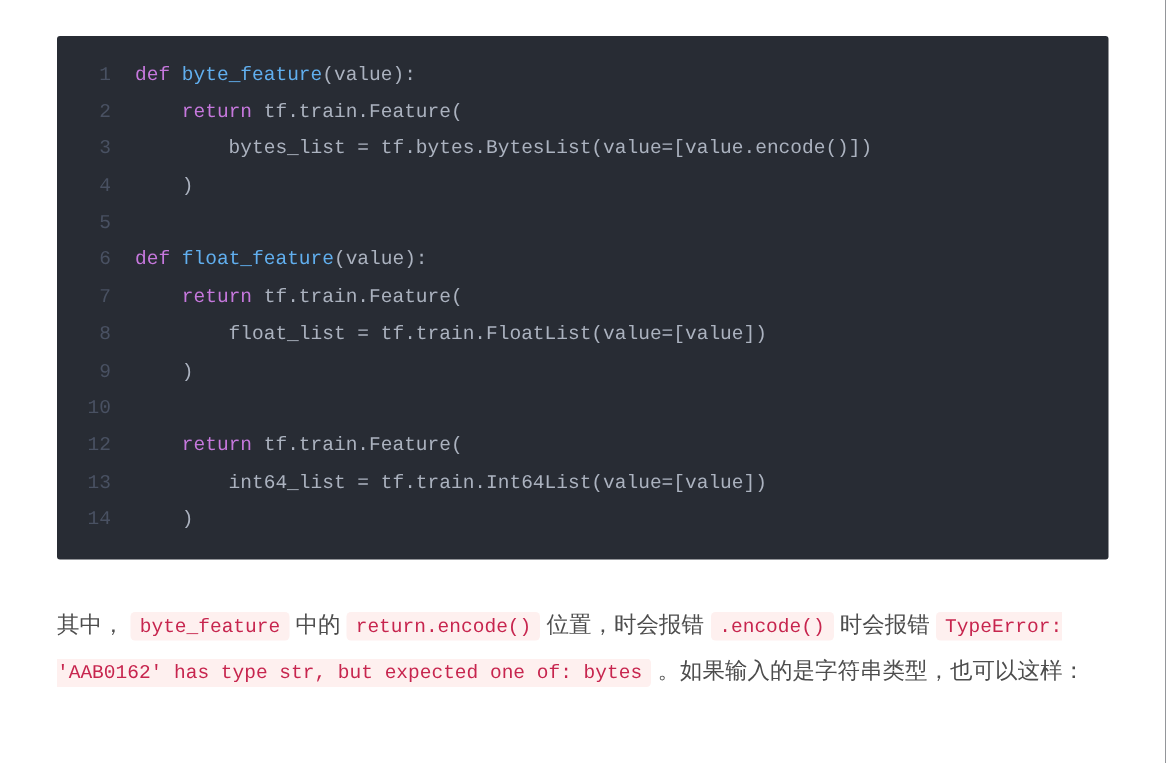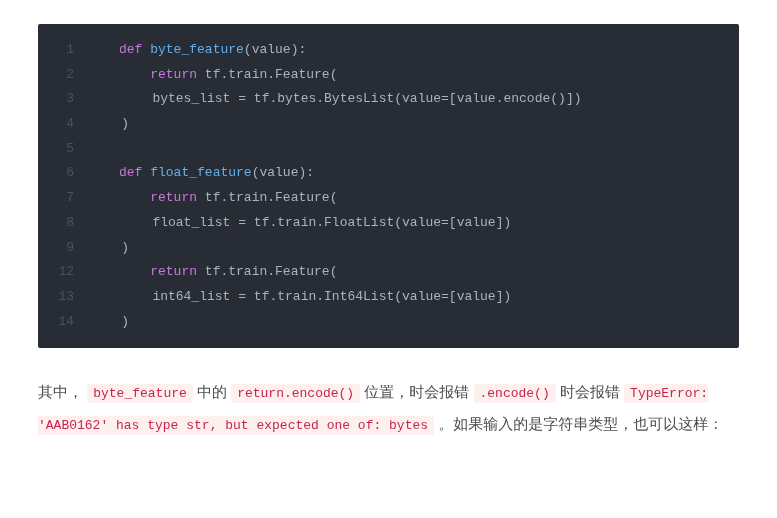--- a/index.html
+++ b/index.html
@@ -37,21 +37,21 @@
     text-align: right;
     color: #495162;
     padding-right: 16px;
     user-select: none;
     flex-shrink: 0;
   }
   .code-content {
     flex: 1;
     color: #abb2bf;
   }
-  .kw { color: #c678dd; margin-left: 29px; }
+  .kw { color: #c678dd; }
   .fn { color: #61afef; }
   .explain {
     margin-top: 28px;
     font-size: 15px;
     line-height: 2.1;
     color: #4d4d4d;
   }
   .inline-code {
     font-family: "Consolas", "Monaco", "Courier New", monospace;
     background: #fef0ef;
@@ -74,20 +74,21 @@
   <div class="code-block" id="code-block">
         <div class="code-line"><span class="line-number">1</span><span class="code-content"><span class="kw">def</span> <span class="fn">byte_feature</span>(value):</span></div>
         <div class="code-line"><span class="line-number">2</span><span class="code-content">    <span class="kw">return</span> tf.train.Feature(</span></div>
         <div class="code-line"><span class="line-number">3</span><span class="code-content">        bytes_list = tf.bytes.BytesList(value=[value.encode()])</span></div>
         <div class="code-line"><span class="line-number">4</span><span class="code-content">    )</span></div>
         <div class="code-line"><span class="line-number">5</span><span class="code-content"></span></div>
         <div class="code-line"><span class="line-number">6</span><span class="code-content"><span class="kw">def</span> <span class="fn">float_feature</span>(value):</span></div>
         <div class="code-line"><span class="line-number">7</span><span class="code-content">    <span class="kw">return</span> tf.train.Feature(</span></div>
         <div class="code-line"><span class="line-number">8</span><span class="code-content">        float_list = tf.train.FloatList(value=[value])</span></div>
         <div class="code-line"><span class="line-number">9</span><span class="code-content">    )</span></div>
+        <div class="code-line"><span class="line-number">10</span><span class="code-content"></span></div>
         <div class="code-line"><span class="line-number">12</span><span class="code-content">    <span class="kw">return</span> tf.train.Feature(</span></div>
         <div class="code-line"><span class="line-number">13</span><span class="code-content">        int64_list = tf.train.Int64List(value=[value])</span></div>
         <div class="code-line"><span class="line-number">14</span><span class="code-content">    )</span></div>
       </div>
 
   <div class="explain">
     <span>其中，</span>
     <span class="inline-code">byte_feature</span>
     <span> 中的 </span>
     <span class="inline-code">return.encode()</span>

